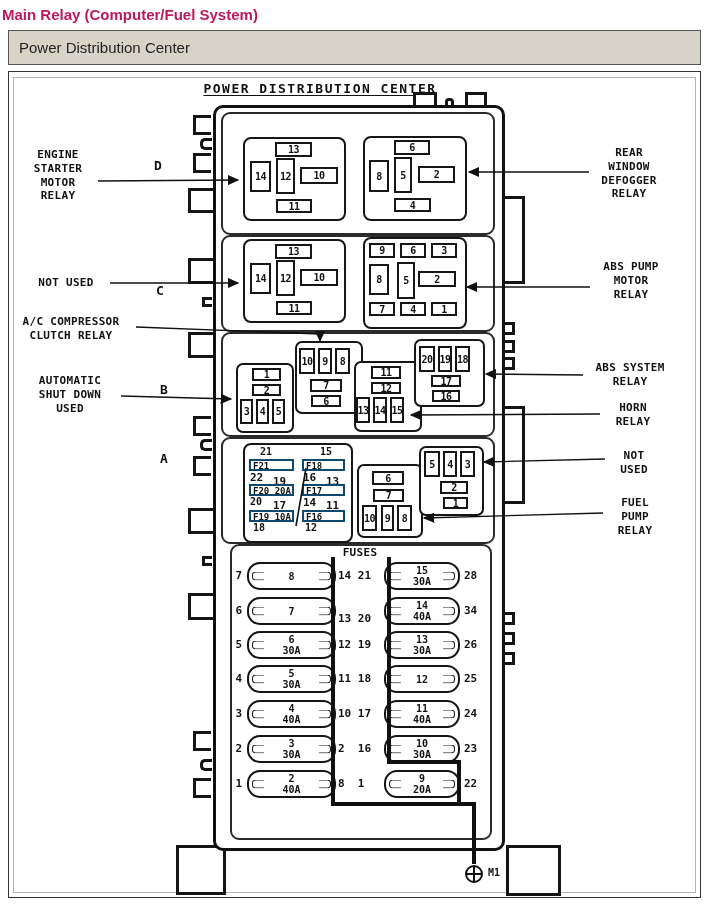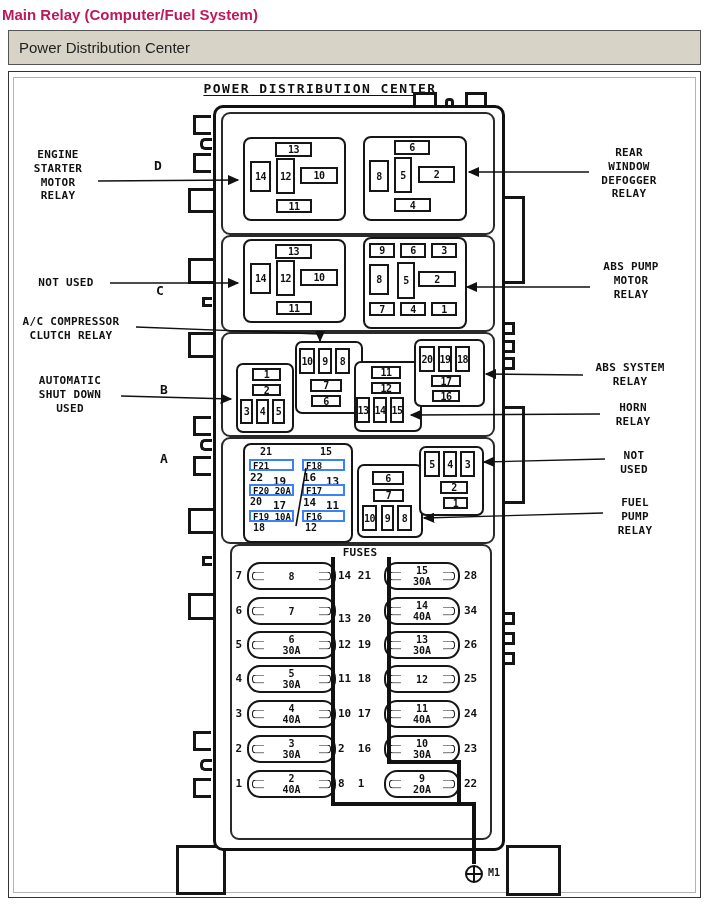--- a/index.html
+++ b/index.html
@@ -17,21 +17,21 @@
   .box{position:absolute;border:2px solid #161616;border-radius:8px;background:#fff;}
   .pin{position:absolute;border:2px solid #161616;background:#fff;display:flex;align-items:center;
        justify-content:center;font:bold 10px "DejaVu Sans Mono",monospace;letter-spacing:-0.5px;box-sizing:border-box;}
   .lbl{position:absolute;font:bold 11px/1.25 "DejaVu Sans Mono",monospace;letter-spacing:.3px;
        text-align:center;white-space:pre-line;}
   .num{position:absolute;font:bold 11px "DejaVu Sans Mono",monospace;white-space:pre;}
   .big{font-size:10px;}
   .letter{position:absolute;font:bold 13px "DejaVu Sans Mono",monospace;}
   .tab{position:absolute;border:3px solid #151515;background:#fff;box-sizing:border-box;}
   .noR{border-right:none;} .noL{border-left:none;} .noB{border-bottom:none;}
-  .fbox{position:absolute;border:2px solid #3b82f6;background:#fff;font:bold 9px/10px "DejaVu Sans Mono",monospace;
+  .fbox{position:absolute;border:2px solid #0c4a6e;background:#fff;font:bold 9px/10px "DejaVu Sans Mono",monospace;
         padding-left:2px;box-sizing:border-box;overflow:hidden;}
   .fuse{position:absolute;border:2px solid #161616;border-radius:13px;background:#fff;display:flex;
         align-items:center;justify-content:center;text-align:center;white-space:pre-line;
         font:bold 10px/1.1 "DejaVu Sans Mono",monospace;box-sizing:border-box;}
   .fuse::before,.fuse::after{content:"";position:absolute;top:50%;transform:translateY(-50%);
         width:11px;height:7px;border:1.5px solid #161616;background:#fff;}
   .fuse::before{left:3px;border-right:none;border-radius:4px 0 0 4px;}
   .fuse::after{right:3px;border-left:none;border-radius:0 4px 4px 0;}
   .foot{position:absolute;border:3px solid #151515;background:#fff;box-sizing:border-box;}
   svg.overlay{position:absolute;left:0;top:0;pointer-events:none;}

